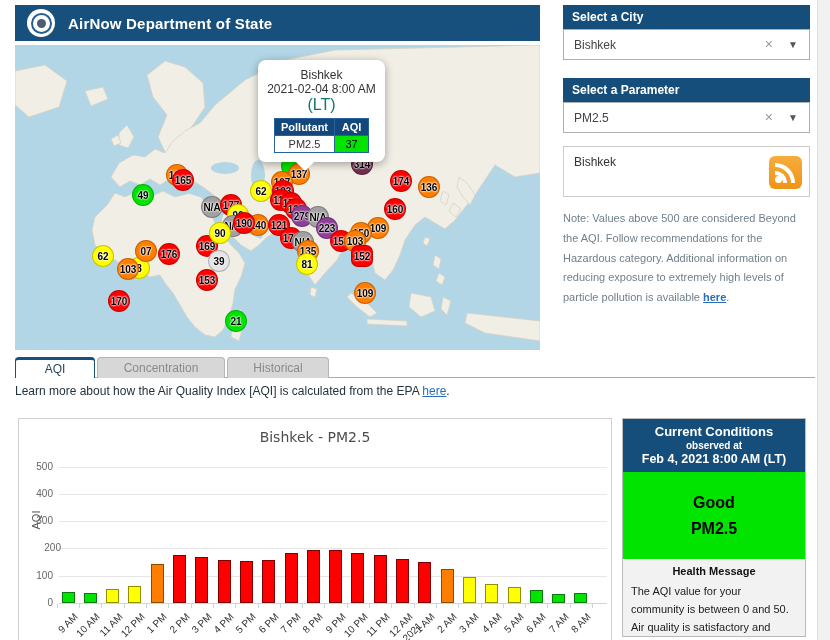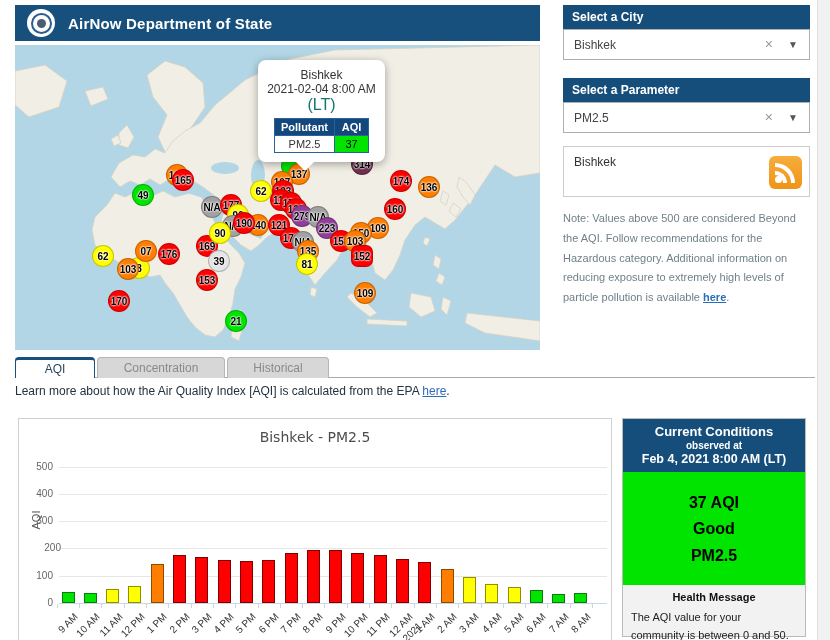--- a/index.html
+++ b/index.html
@@ -362,21 +362,20 @@
       </div>
   </div>
 
   <div class="cc-panel">
     <div class="cc-head">
       <div class="cc-title">Current Conditions</div>
       <div class="cc-sub">observed at</div>
       <div class="cc-date">Feb 4, 2021 8:00 AM (LT)</div>
     </div>
     <div class="cc-aqi" id="cc-aqi-box" style="background: rgb(0, 228, 0);">
-      <div>37 AQI</div>
       <div>Good</div>
       <div>PM2.5</div>
     </div>
     <div class="cc-health">
       <div class="cc-health-title">Health Message</div>
       <div class="cc-health-text">The AQI value for your community is between 0 and 50. Air quality is satisfactory and poses little or no health risk.</div>
     </div>
   </div>
 
   <div class="scroll-strip"></div>

